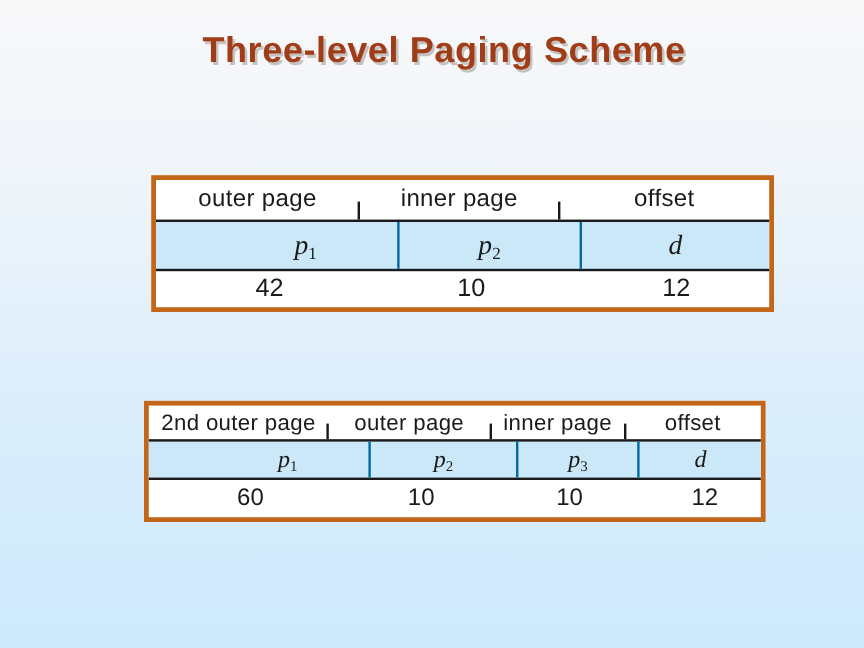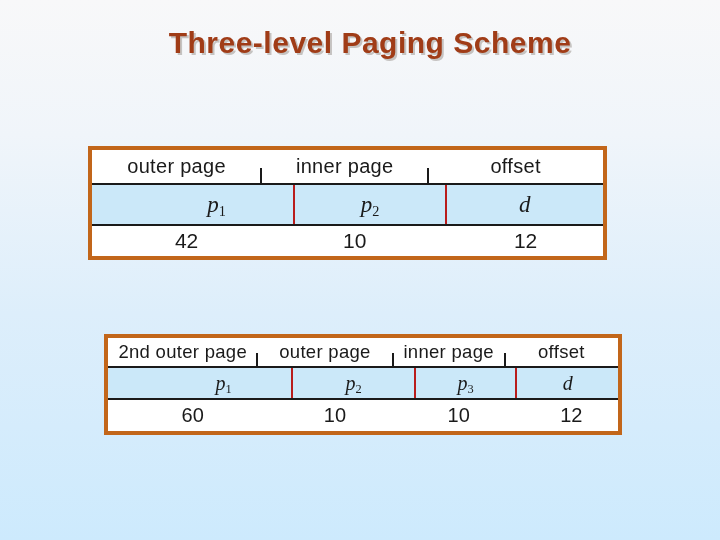--- a/index.html
+++ b/index.html
@@ -33,30 +33,31 @@
     letter-spacing: 0.5px;
     color: #a03c17;
     text-shadow: 2px 2px 0 rgba(140, 130, 125, 0.45);
   }
   .ptable {
     position: absolute;
     box-sizing: border-box;
     border: 4px solid #c2661a;
     background: #ffffff;
     display: grid;
+    margin-left: 38px;
   }
   .ptable.t1 {
     left: 88px;
     top: 146px;
     width: 519px;
     height: 114px;
     grid-template-rows: 33px 43px 1fr;
   }
   .ptable.t2 {
-    left: 104px;
+    left: 82px;
     top: 334px;
     width: 518px;
     height: 101px;
     grid-template-rows: 28px 34px 1fr;
   }
   .row { display: grid; }
   .t1 .row { grid-template-columns: 33.1% 32.7% 34.2%; }
   .t2 .row { grid-template-columns: 29.3% 26.5% 22% 22.2%; }
   .cell {
     display: flex;
@@ -75,21 +76,21 @@
     width: 2px;
     height: 46%;
     background: #1a1a1a;
   }
   .vars {
     background: #cbe8f9;
     border-top: 2px solid #1a1a1a;
     border-bottom: 2px solid #1a1a1a;
     padding-left: 48px;
   }
-  .vars .cell + .cell { border-left: 2px solid #b91c1c; }
+  .vars .cell + .cell { border-left: 2px solid #0369a1; }
   .var {
     font-family: "Liberation Serif", serif;
     font-style: italic;
     font-size: 23px;
     line-height: 1;
   }
   .t2 .var { font-size: 20px; }
   .var sub {
     font-style: normal;
     font-size: 62%;

